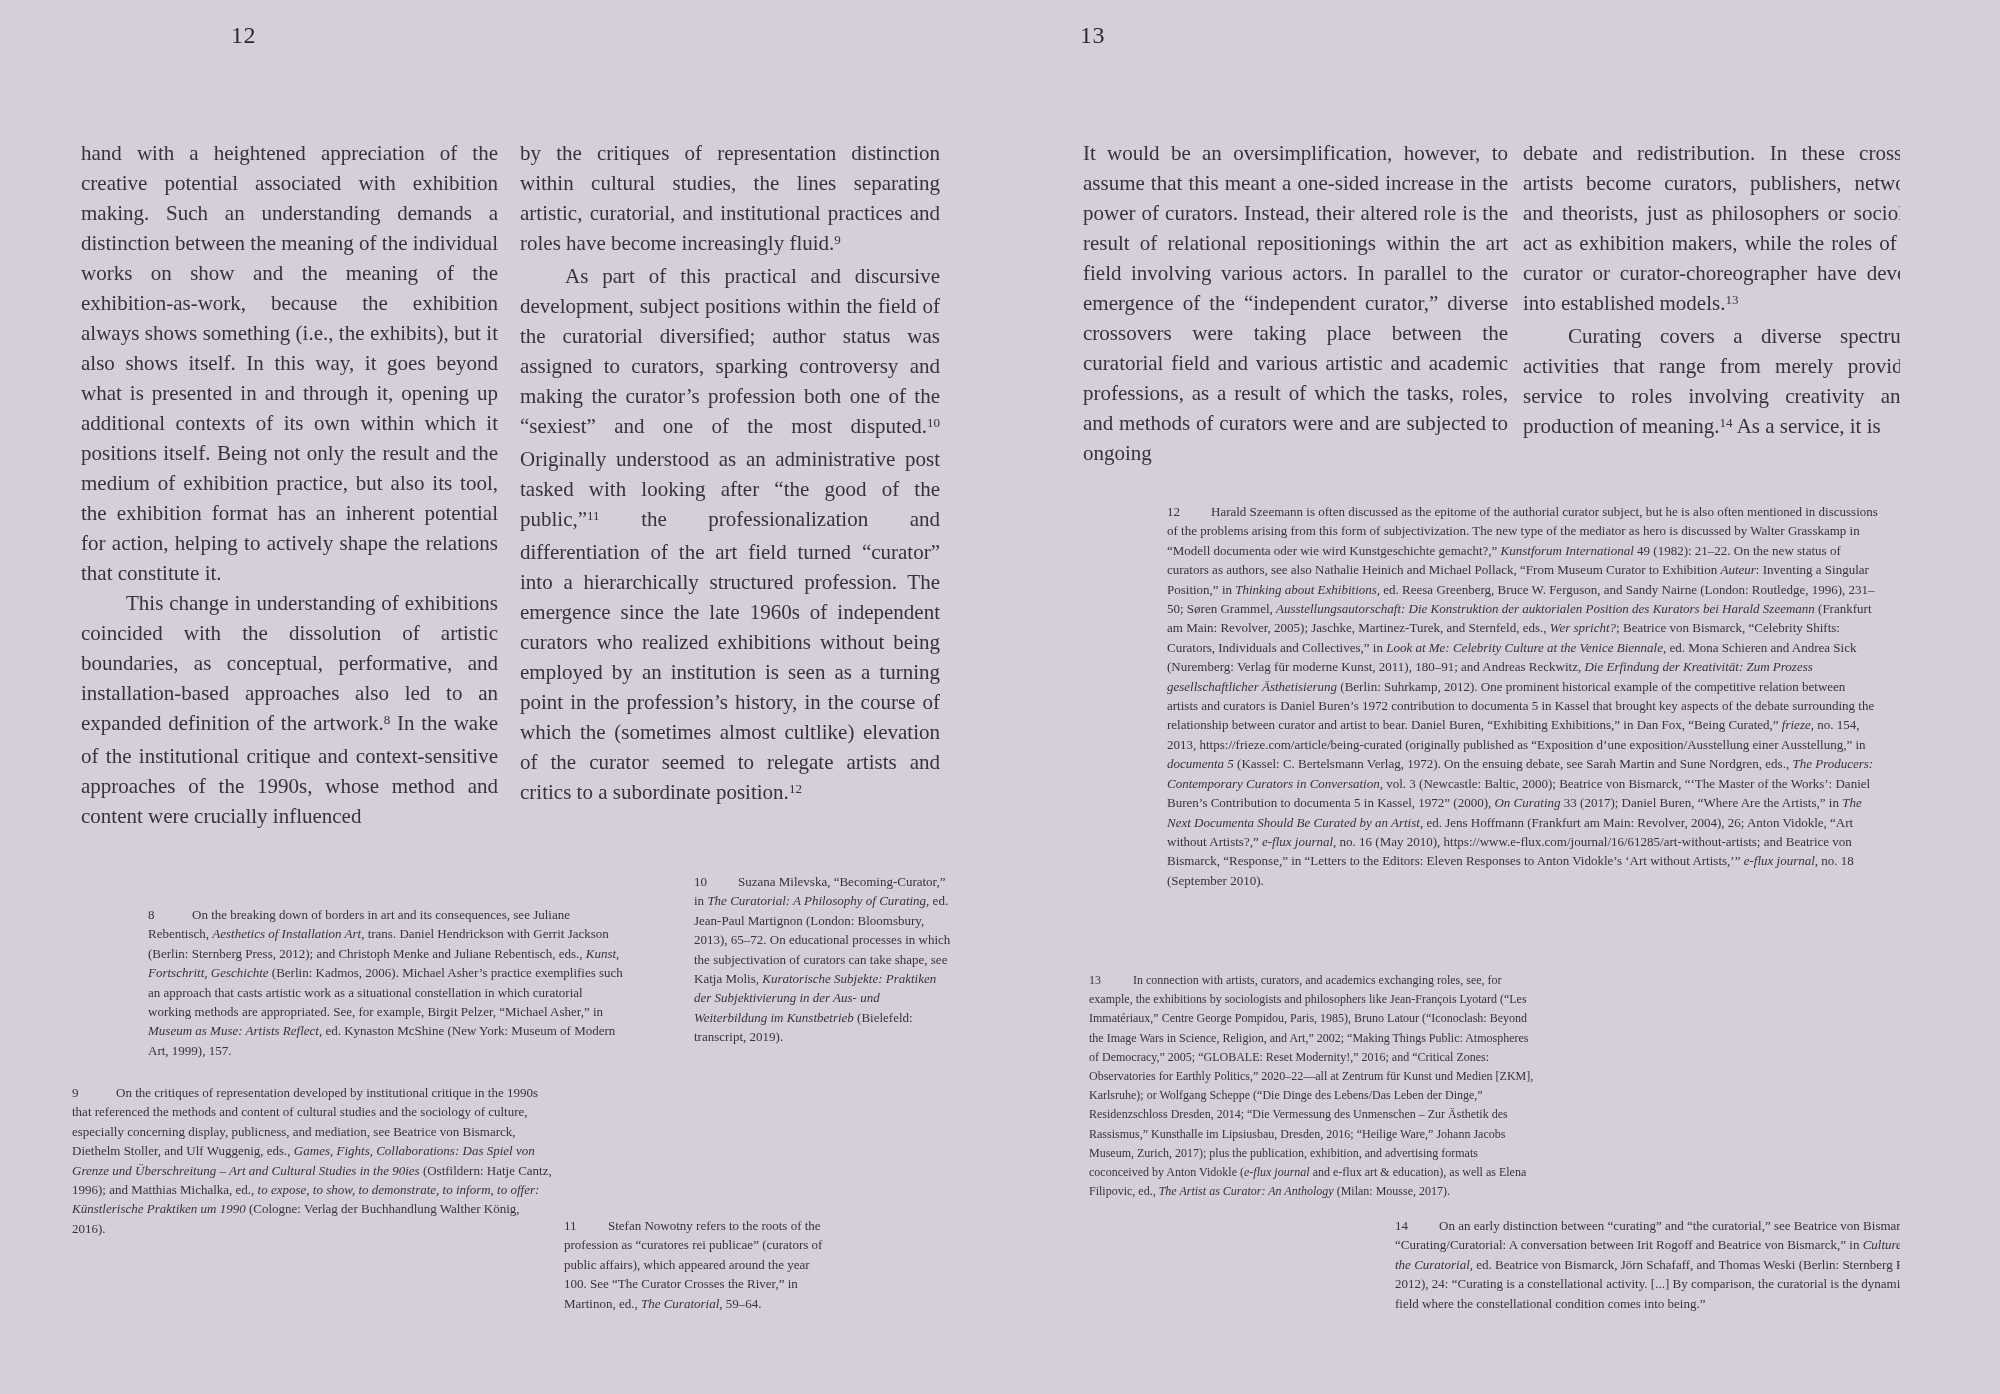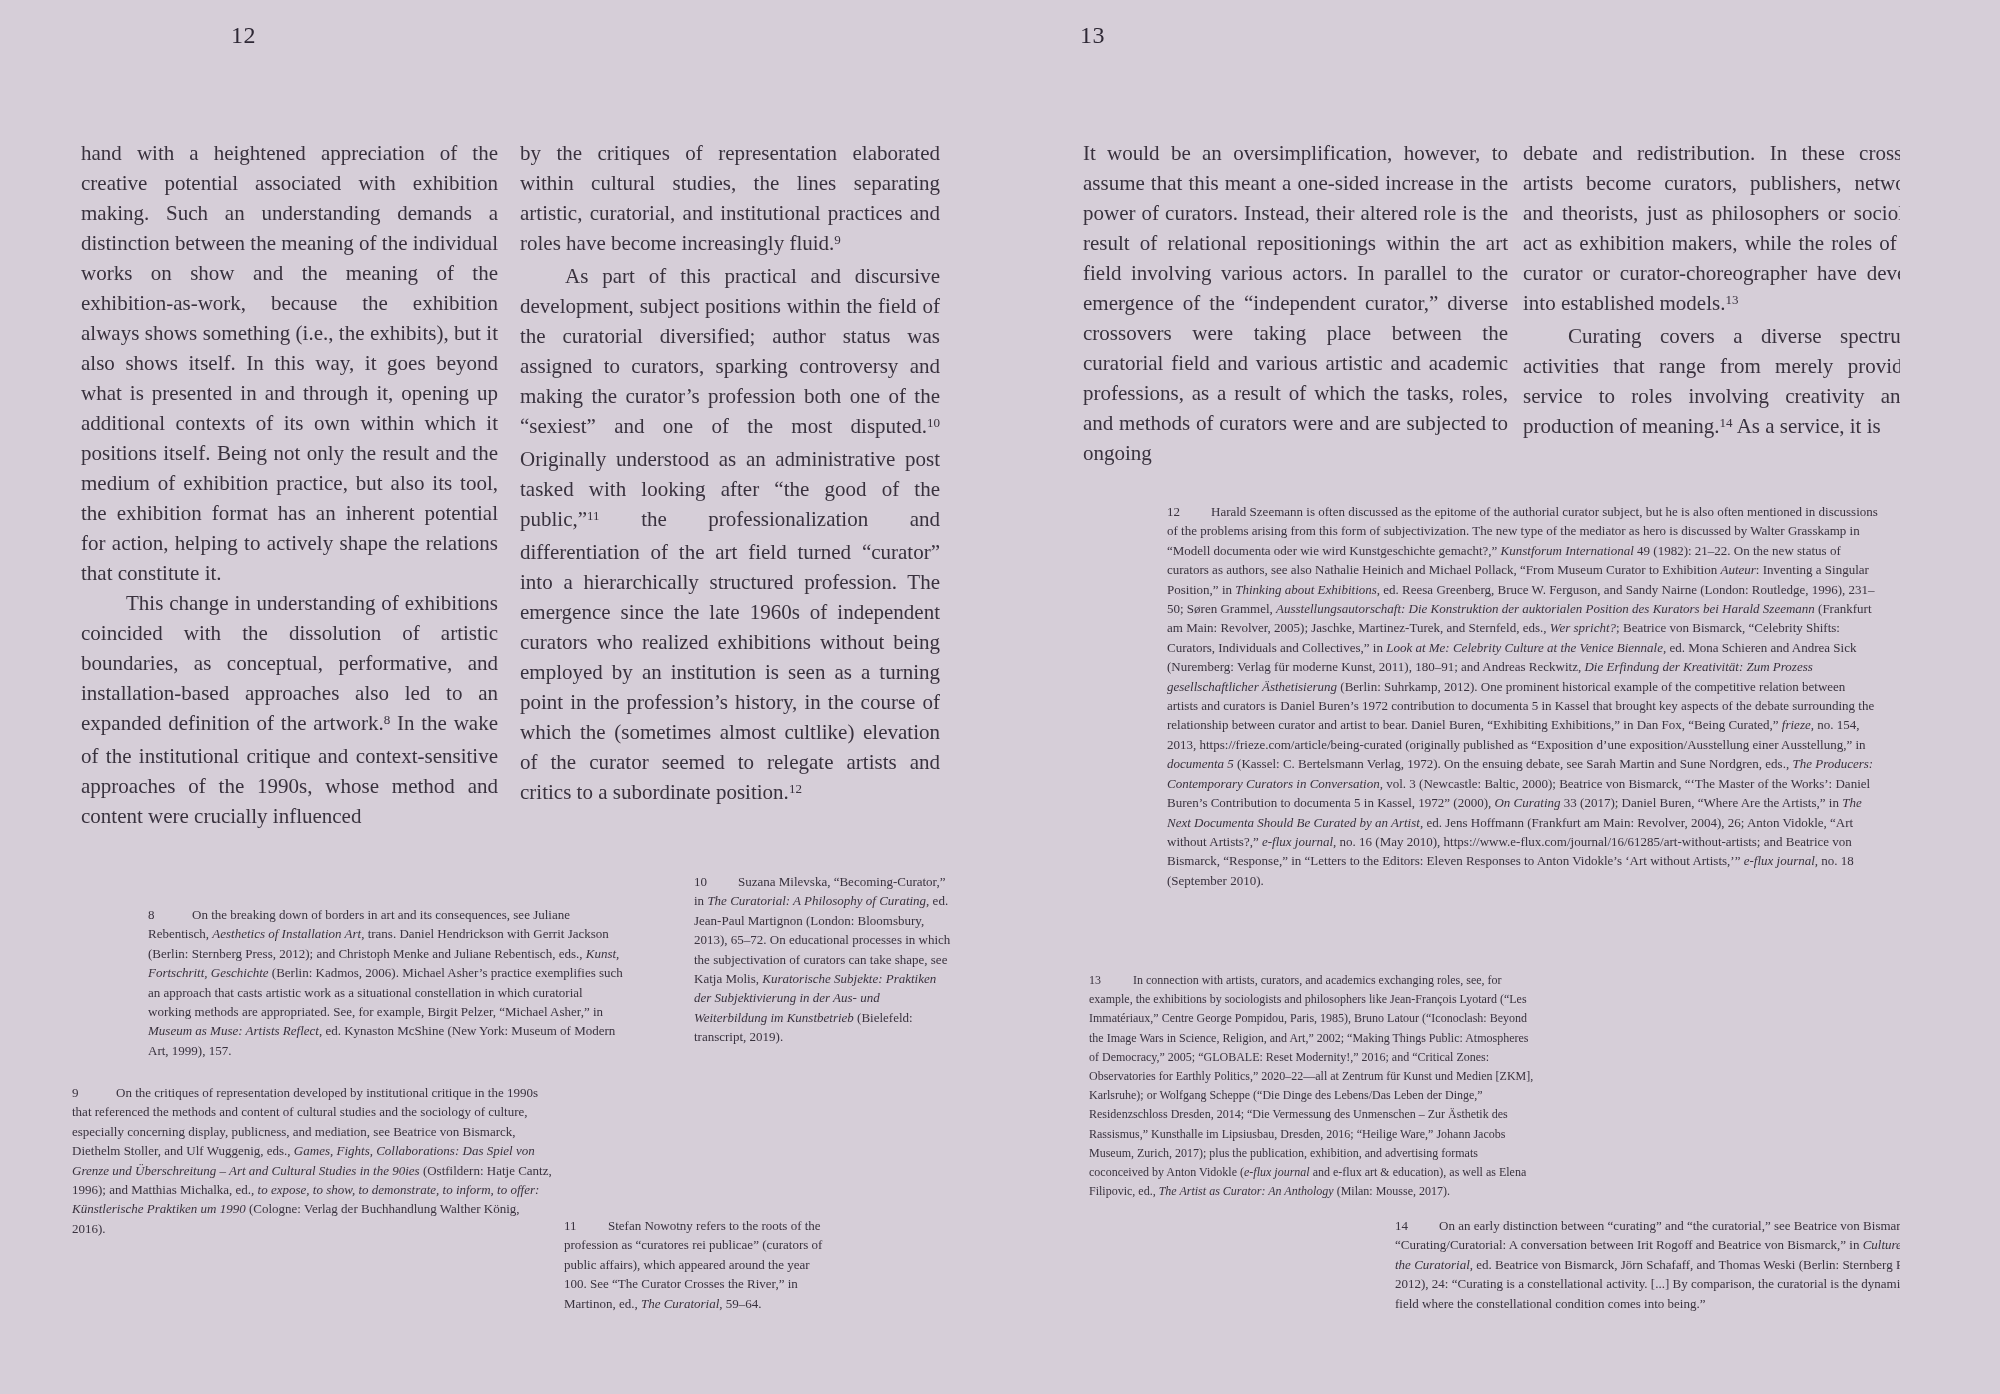--- a/index.html
+++ b/index.html
@@ -43,21 +43,21 @@
 
   <div id="pn-left" class="abs pagenum">12</div>
   <div id="pn-right" class="abs pagenum">13</div>
 
   <div id="p12c1" class="abs bodycol">
     <p><span class="run-n">hand with a heightened appreciation of the creative potential associated with exhibition making. Such an understanding demands a distinction between the meaning of the individual works on show and the meaning of the exhibition-as-work, because the exhibition always shows something (i.e., the exhibits), but it also shows itself. In this way, it goes beyond what is presented in and through it, opening up additional contexts of its own within which it positions itself. Being not only the result and the medium of exhibition practice, but also its tool, the exhibition format has an inherent potential for action, helping to actively shape the relations that constitute it.</span></p>
     <p class="indent"><span class="run-n">This change in understanding of exhibitions coincided with the dissolution of artistic boundaries, as conceptual, performative, and installation-based approaches also led to an expanded definition of the artwork.</span><span class="run-sup">8</span><span class="run-n"> In the wake of the institutional critique and context-sensitive approaches of the 1990s, whose method and content were crucially influenced</span></p>
   </div>
 
   <div id="p12c2" class="abs bodycol">
-    <p><span class="run-n">by the critiques of representation elaborated within cultural studies, the lines separating artistic, curatorial, and institutional practices and roles have become increasingly fluid.</span><span class="run-sup">9</span></p>
+    <p><span class="run-n">by the critiques of representation distinction within cultural studies, the lines separating artistic, curatorial, and institutional practices and roles have become increasingly fluid.</span><span class="run-sup">9</span></p>
     <p class="indent"><span class="run-n">As part of this practical and discursive development, subject positions within the field of the curatorial diversified; author status was assigned to curators, sparking controversy and making the curator’s profession both one of the “sexiest” and one of the most disputed.</span><span class="run-sup">10</span><span class="run-n"> Originally understood as an administrative post tasked with looking after “the good of the public,”</span><span class="run-sup">11</span><span class="run-n"> the professionalization and differentiation of the art field turned “curator” into a hierarchically structured profession. The emergence since the late 1960s of independent curators who realized exhibitions without being employed by an institution is seen as a turning point in the profession’s history, in the course of which the (sometimes almost cultlike) elevation of the curator seemed to relegate artists and critics to a subordinate position.</span><span class="run-sup">12</span></p>
   </div>
 
   <div id="p13c1" class="abs bodycol">
     <p><span class="run-n">It would be an oversimplification, however, to assume that this meant a one-sided increase in the power of curators. Instead, their altered role is the result of relational repositionings within the art field involving various actors. In parallel to the emergence of the “independent curator,” diverse crossovers were taking place between the curatorial field and various artistic and academic professions, as a result of which the tasks, roles, and methods of curators were and are subjected to ongoing</span></p>
   </div>
 
   <div id="p13c2" class="abs bodycol">
     <p><span class="run-n">debate and redistribution. In these crossovers, artists become curators, publishers, networkers, and theorists, just as philosophers or sociologists act as exhibition makers, while the roles of artist-curator or curator-choreographer have developed into established models.</span><span class="run-sup">13</span></p>
     <p class="indent"><span class="run-n">Curating covers a diverse spectrum of activities that range from merely providing a service to roles involving creativity and the production of meaning.</span><span class="run-sup">14</span><span class="run-n"> As a service, it is</span></p>

